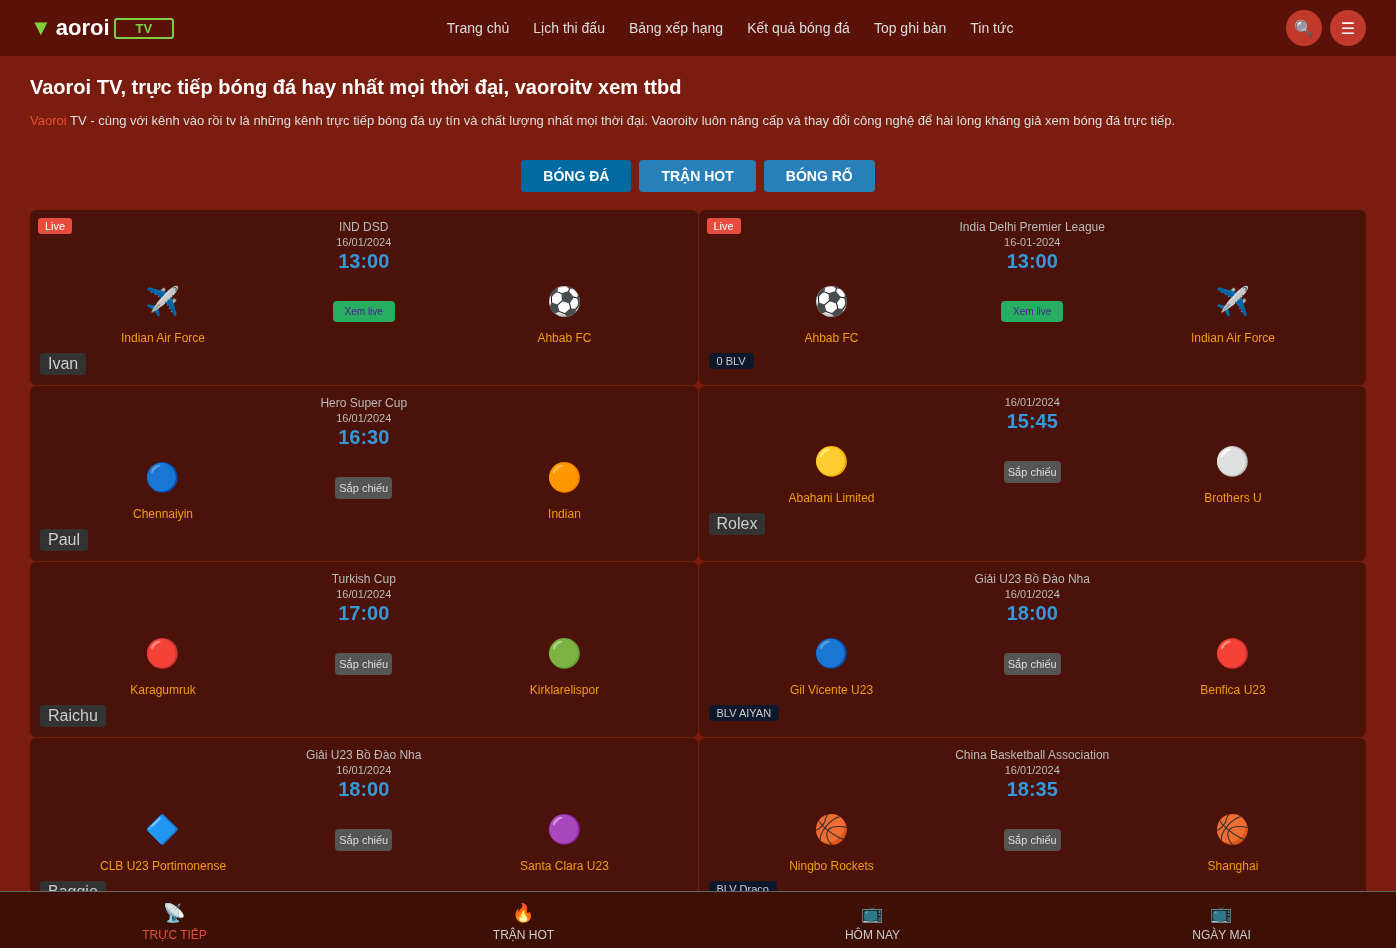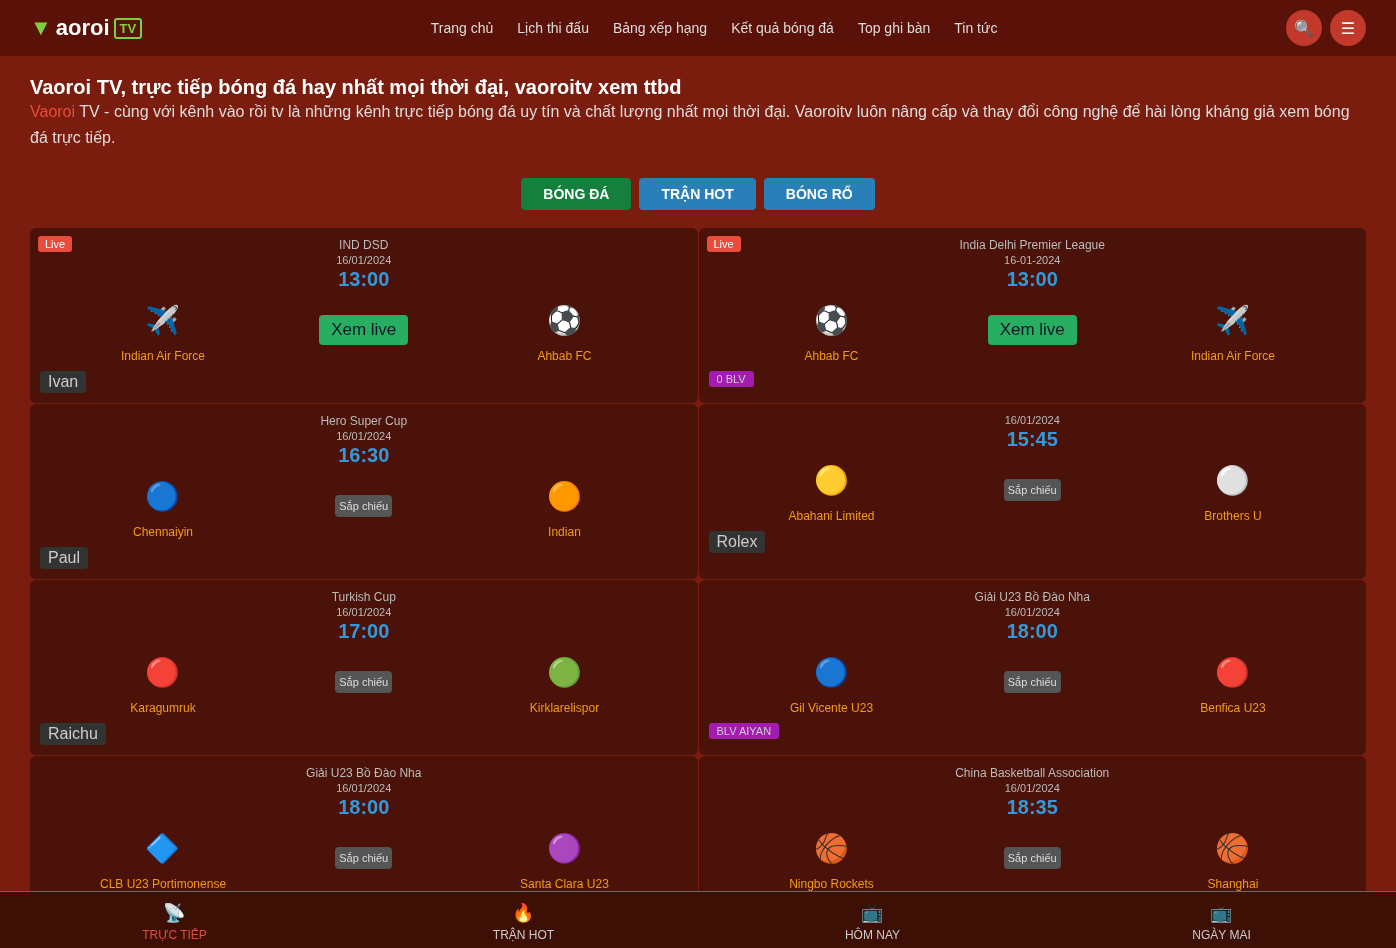--- a/index.html
+++ b/index.html
@@ -20,21 +20,21 @@
     }
     .logo {
       font-size: 22px;
       font-weight: bold;
       color: #fff;
       display: flex;
       align-items: center;
       gap: 4px;
     }
     .logo-v { color: #7ecf3f; }
-    .logo-tv { color: #7ecf3f; font-size: 13px; border: 2px solid #7ecf3f; border-radius: 3px; padding: 1px 4px; }
+    .logo-tv { color: #7ecf3f; font-size: 13px; border: 2px solid #7ecf3f; border-radius: 3px; padding: 1px 20px; }
     nav {
       display: flex;
       gap: 24px;
       flex: 1;
       justify-content: center;
     }
     nav a {
       color: #ddd;
       text-decoration: none;
       font-size: 14px;
@@ -57,43 +57,44 @@
     
     .hero {
       padding: 20px 30px 10px;
     }
     .hero h1 {
       font-size: 20px;
       font-weight: bold;
       color: #fff;
     }
     .hero p {
-      font-size: 16px;
+      font-size: 13px;
       color: #ddd;
       line-height: 1.6;
+      margin-top: 12px;
     }
     .hero p .brand { color: #e74c3c; }
 
     
     .tabs {
       display: flex;
       justify-content: center;
       gap: 8px;
       margin: 18px 0;
     }
     .tab-btn {
       padding: 8px 22px;
       border-radius: 4px;
       border: none;
       font-size: 14px;
       font-weight: bold;
       cursor: pointer;
       color: #fff;
     }
-    .tab-btn.active-green { background: #15803d; }
+    .tab-btn.active-green { background: #0369a1; }
     .tab-btn.active-blue { background: #2980b9; }
 
     
     .matches-grid {
       display: grid;
       grid-template-columns: 1fr 1fr;
       gap: 1px;
       padding: 0 30px;
     }
 
@@ -150,25 +151,25 @@
     .match-center {
       display: flex;
       flex-direction: column;
       align-items: center;
       gap: 6px;
       width: 24%;
     }
 
     .xem-live-btn {
       background: #27ae60;
-      color: #0f172a;
+      color: #4c1d95;
       border: none;
       border-radius: 4px;
       padding: 5px 12px;
-      font-size: 17px;
+      font-size: 10px;
       cursor: pointer;
     }
     .sap-chieu-btn {
       background: #555;
       color: #ddd;
       border: none;
       border-radius: 4px;
       padding: 5px 4px;
       font-size: 11px;
     }
@@ -187,21 +188,21 @@
       display: inline-block;
       background: #333;
       color: #ccc;
       font-size: 16px;
       padding: 2px 8px;
       border-radius: 3px;
       margin-top: 8px;
     }
     .blv-badge {
       display: inline-block;
-      background: #a21caf;
+      background: #0f172a;
       color: #ccc;
       font-size: 11px;
       padding: 2px 8px;
       border-radius: 3px;
       margin-top: 8px;
     }
 
     
     .bottom-nav {
       position: fixed;

